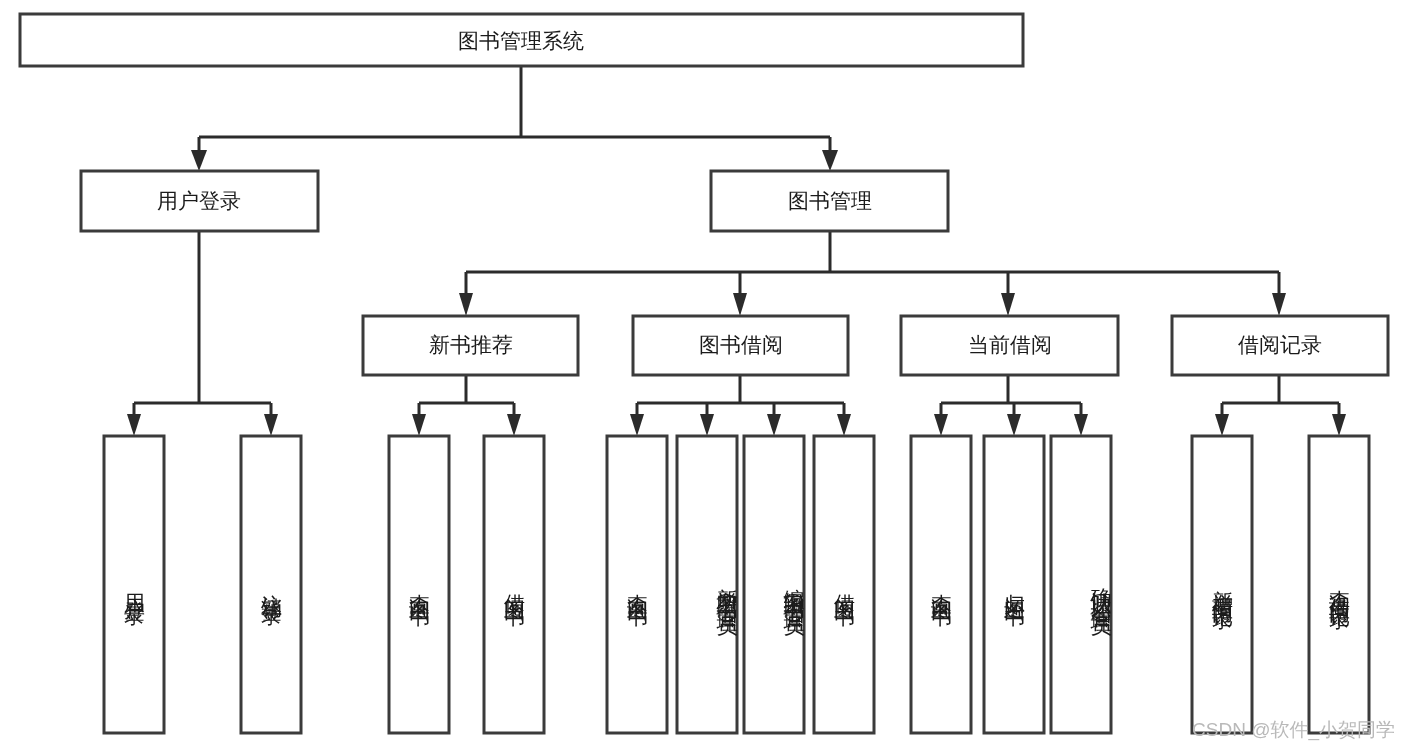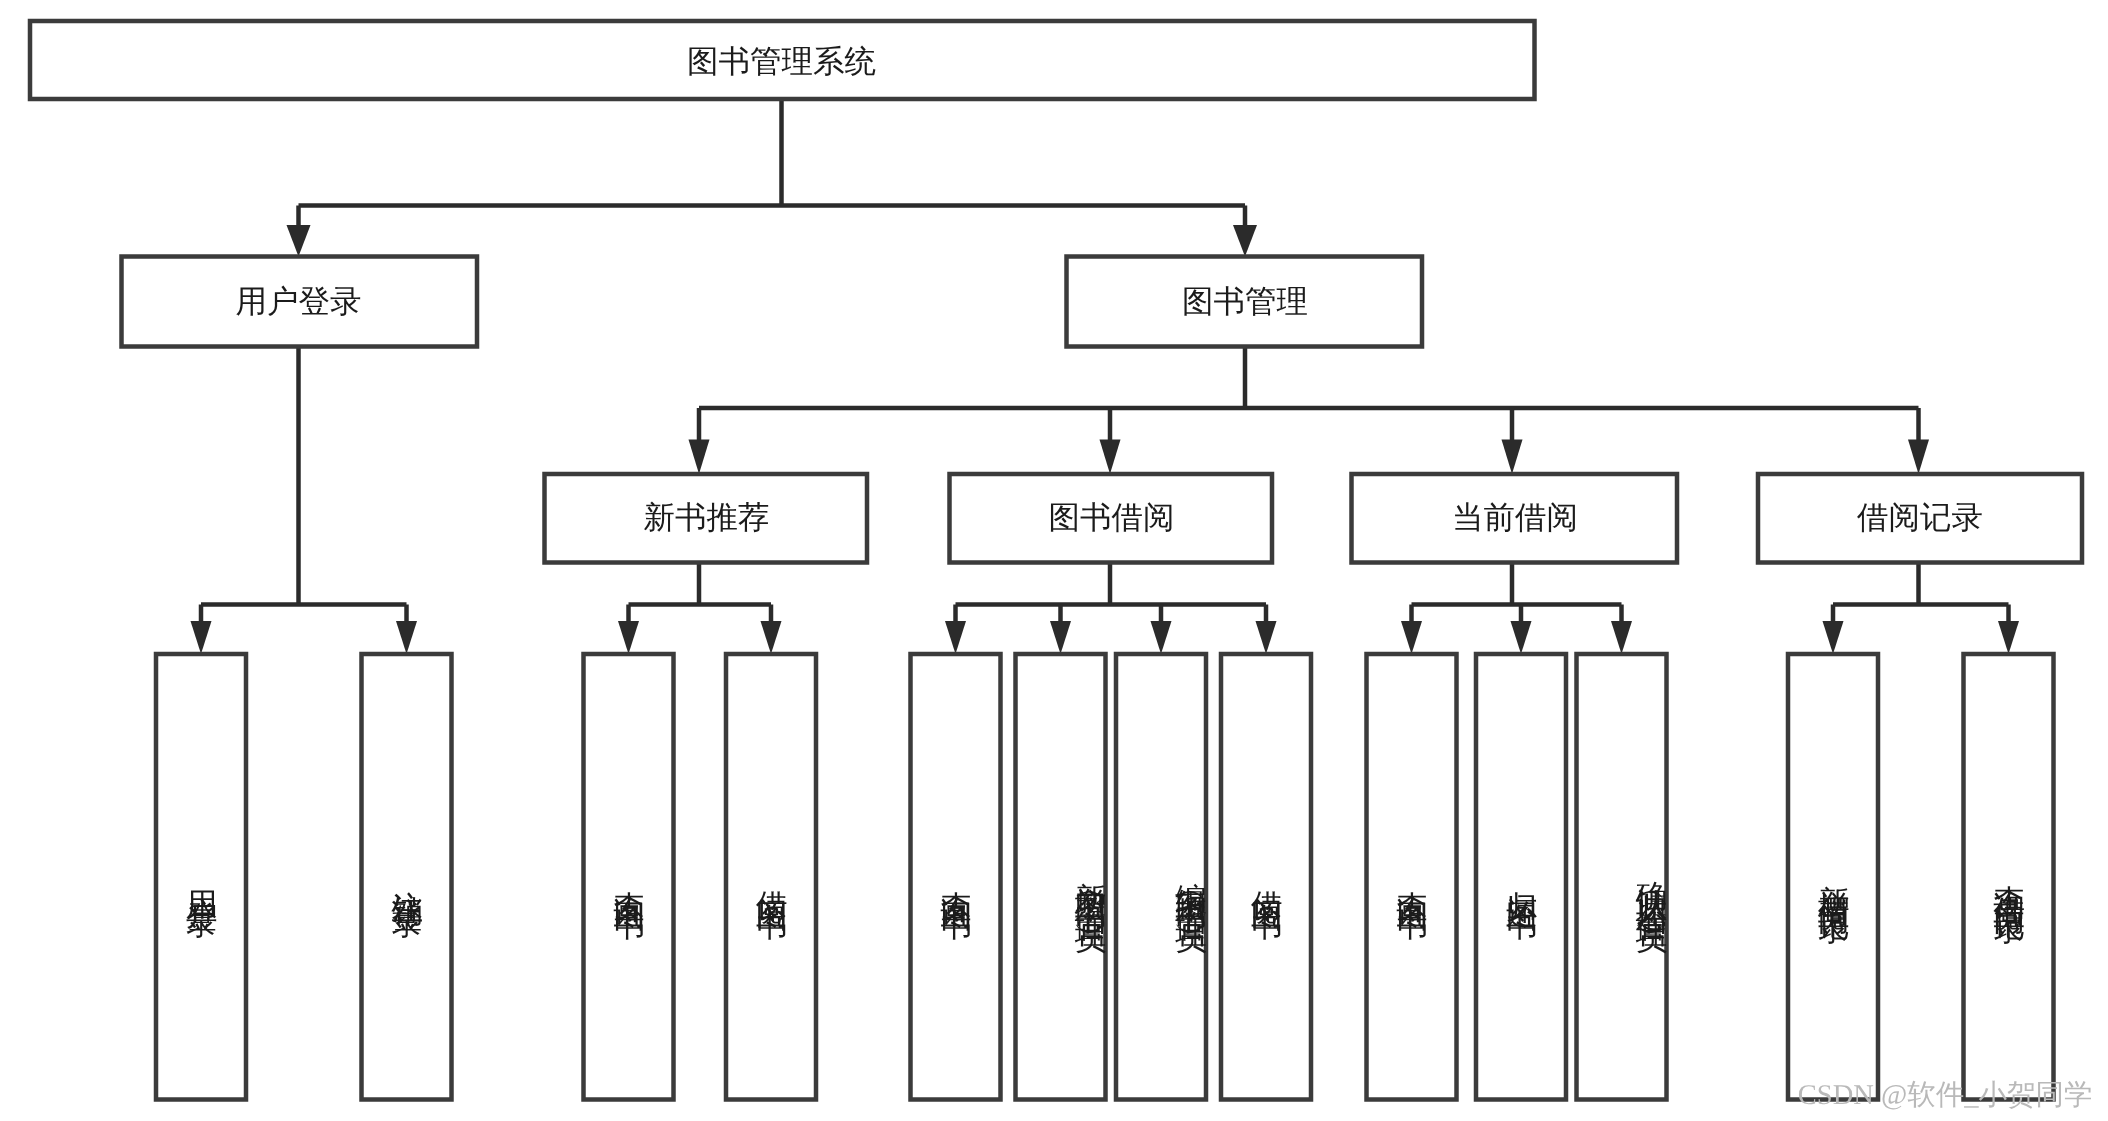--- a/index.html
+++ b/index.html
@@ -59,21 +59,21 @@
     align-items: center;
     justify-content: center;
     text-align: center;
     white-space: nowrap;
     user-select: none;
   }
   #watermark {
     position: absolute;
     right: 10px;
     bottom: 4px;
-    font-family: Liberation Serif, serif;
+    font-family: Liberation Sans, sans-serif;
     font-size: 19px;
     color: #b9b9b9;
     white-space: nowrap;
     user-select: none;
   }
 </style>
 </head>
 <body>
 
 <div id="stage">

